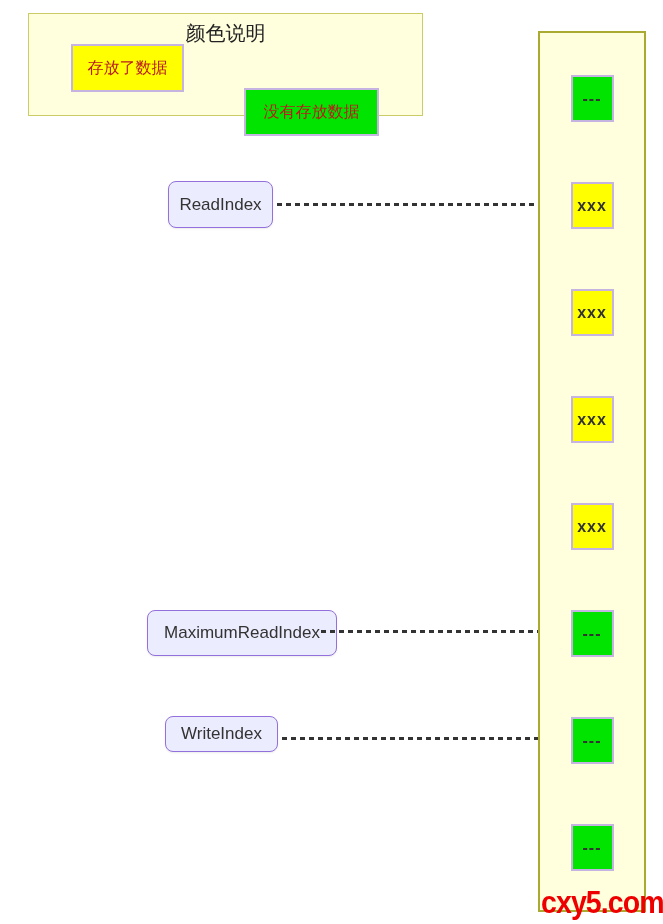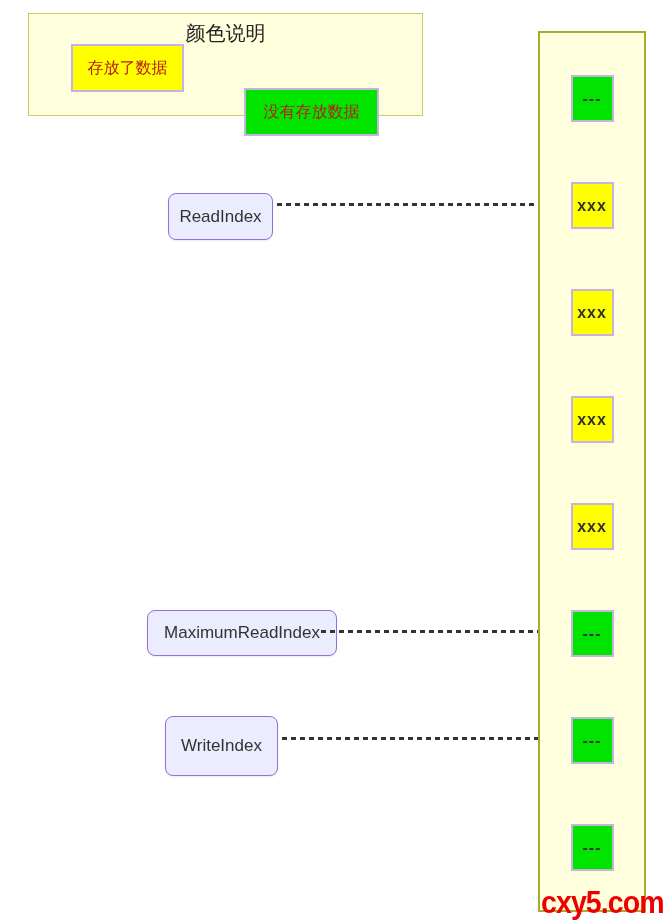--- a/index.html
+++ b/index.html
@@ -55,23 +55,23 @@
     background: #ececff;
     border: 1.5px solid #9370db;
     border-radius: 8px;
     display: flex;
     align-items: center;
     justify-content: center;
     font-size: 17px;
     color: #333;
     box-shadow: 0 1px 2px rgba(0,0,0,0.08);
   }
-  #label-read    { left: 168px; top: 181px; width: 105px; height: 47px; margin-top: 12px; }
+  #label-read    { left: 168px; top: 181px; width: 105px; height: 47px; }
   #label-maxread { left: 127px; top: 610px; width: 190px; height: 46px; margin-left: 20px; }
-  #label-write   { left: 165px; top: 716px; width: 113px; height: 60px; }
+  #label-write   { left: 165px; top: 716px; width: 113px; height: 36px; }
 
   
   .arrow {
     position: absolute;
     height: 3px;
     background: repeating-linear-gradient(90deg, #333 0 5px, transparent 5px 9px);
   }
   .arrow::after {
     content: "";
     position: absolute;

